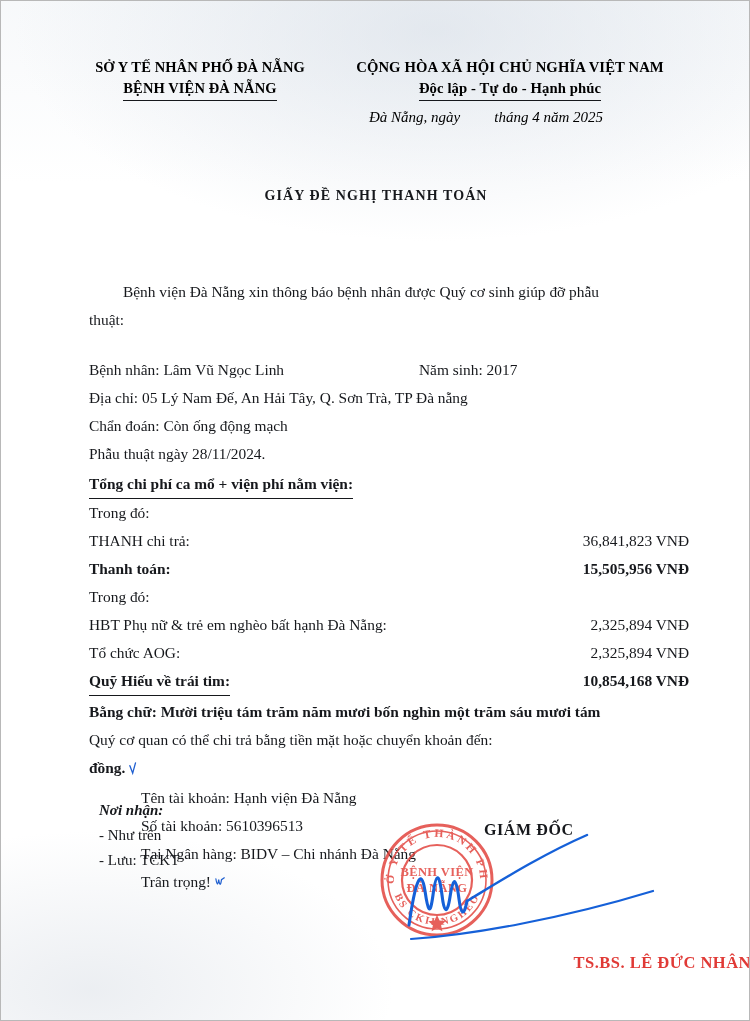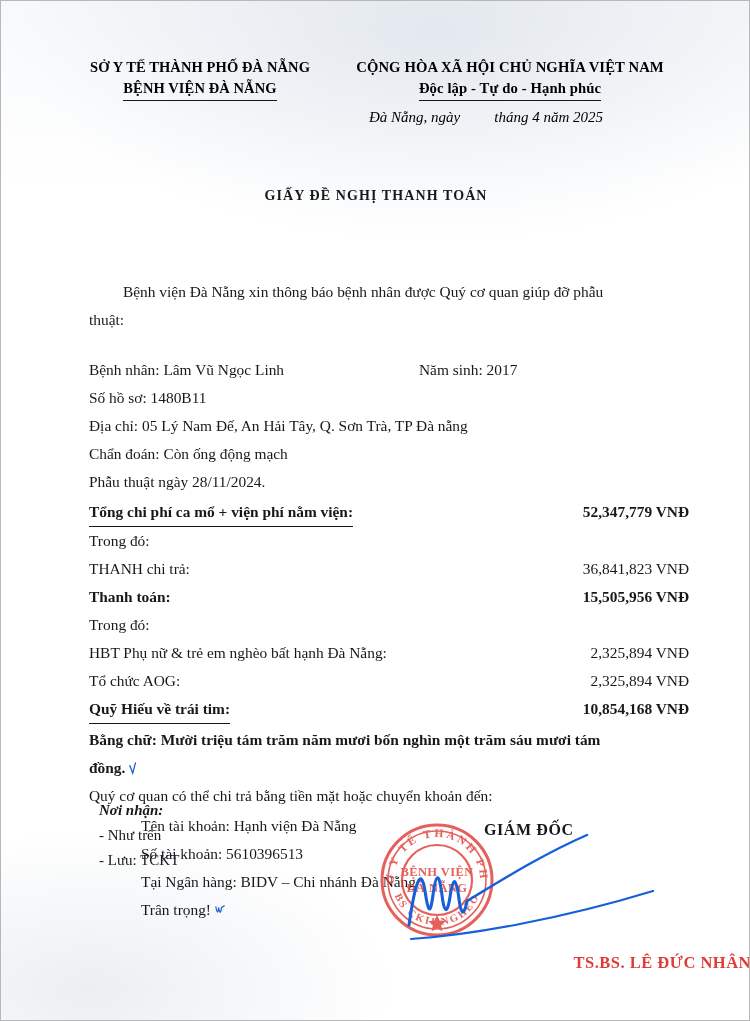--- a/index.html
+++ b/index.html
@@ -199,56 +199,54 @@
   }
 </style>
 </head>
 <body>
 
 <div class="page">
   <div class="scan-tint"></div>
 
   <div class="hdr">
     <div class="hdr-left">
-      <div>SỞ Y TẾ THÀNH PHỐ ĐÀ NẴNG</div>
+      <div>SỞ Y TẾ NHÂN PHỐ ĐÀ NẴNG</div>
       <div><span class="u-line">BỆNH VIỆN ĐÀ NẴNG</span></div>
     </div>
     <div class="hdr-right">
       <div>CỘNG HÒA XÃ HỘI CHỦ NGHĨA VIỆT NAM</div>
       <div><span class="u-line">Độc lập - Tự do - Hạnh phúc</span></div>
     </div>
   </div>
 
   <div class="date-line">
     <span>Đà Nẵng, ngày</span><span class="gap"></span><span>tháng 4 năm 2025</span>
   </div>
 
   <div class="title ink">GIẤY ĐỀ NGHỊ THANH TOÁN</div>
 
   <div class="body-wrap ink">
 
-    <p class="intro">Bệnh viện Đà Nẵng xin thông báo bệnh nhân được Quý cơ quan giúp đỡ phẫu</p>
+    <p class="intro">Bệnh viện Đà Nẵng xin thông báo bệnh nhân được Quý cơ sinh giúp đỡ phẫu</p>
     <p class="intro2">thuật:</p>
 
     <div class="pat">
       <div class="pat-row">
         <div class="c1">Bệnh nhân: Lâm Vũ Ngọc Linh</div>
         <div>Năm sinh: 2017</div>
       </div>
-      <div>Số hồ sơ: 1480B11</div>
       <div>Địa chỉ: 05 Lý Nam Đế, An Hải Tây, Q. Sơn Trà, TP Đà nẵng</div>
       <div>Chẩn đoán: Còn ống động mạch</div>
       <div>Phẫu thuật ngày 28/11/2024.</div>
     </div>
 
     <div class="fin">
 
       <div class="fin-row">
         <div class="lbl"><span class="bu">Tổng chi phí ca mổ + viện phí nằm viện:</span></div>
-        <div class="amt b">52,347,779 VNĐ</div>
       </div>
 
       <div class="fin-row">
         <div class="lbl">Trong đó:</div>
         <div class="amt"></div>
       </div>
 
       <div class="fin-row">
         <div class="lbl">THANH chi trả:</div>
         <div class="amt">36,841,823 VNĐ</div>
@@ -278,26 +276,26 @@
         <div class="lbl"><span class="bu">Quỹ Hiếu về trái tim:</span></div>
         <div class="amt b">10,854,168 VNĐ</div>
       </div>
     </div>
 
     <div class="words">
       <div>
         <span class="b">Bằng chữ:</span>
         <span class="b">Mười triệu tám trăm năm mươi bốn nghìn một trăm sáu mươi tám</span>
       </div>
+      <div>Quý cơ quan có thể chi trả bằng tiền mặt hoặc chuyển khoản đến:</div>
       <div>
         <span class="words-line2">đồng.</span><span class="tick"><svg viewBox="0 0 16 16">
               <path d="M2 5 L5 13 L8 2" stroke="#1f5fd0" stroke-width="1.4" fill="none" stroke-linecap="round"></path>
             </svg></span>
       </div>
-      <div>Quý cơ quan có thể chi trả bằng tiền mặt hoặc chuyển khoản đến:</div>
     </div>
 
     <div class="bank">
       <div>Tên tài khoản: Hạnh viện Đà Nẵng</div>
       <div>Số tài khoản:  5610396513</div>
       <div>Tại Ngân hàng: BIDV – Chi nhánh Đà Nẵng</div>
       <div>
         <span>Trân trọng!</span><span class="tick"><svg viewBox="0 0 16 16">
               <path d="M2 4 C3 10, 4 12, 5 5 C6 11, 7 12, 8 5 L11 3" stroke="#1f5fd0" stroke-width="1.3" fill="none" stroke-linecap="round"></path>
             </svg></span>

